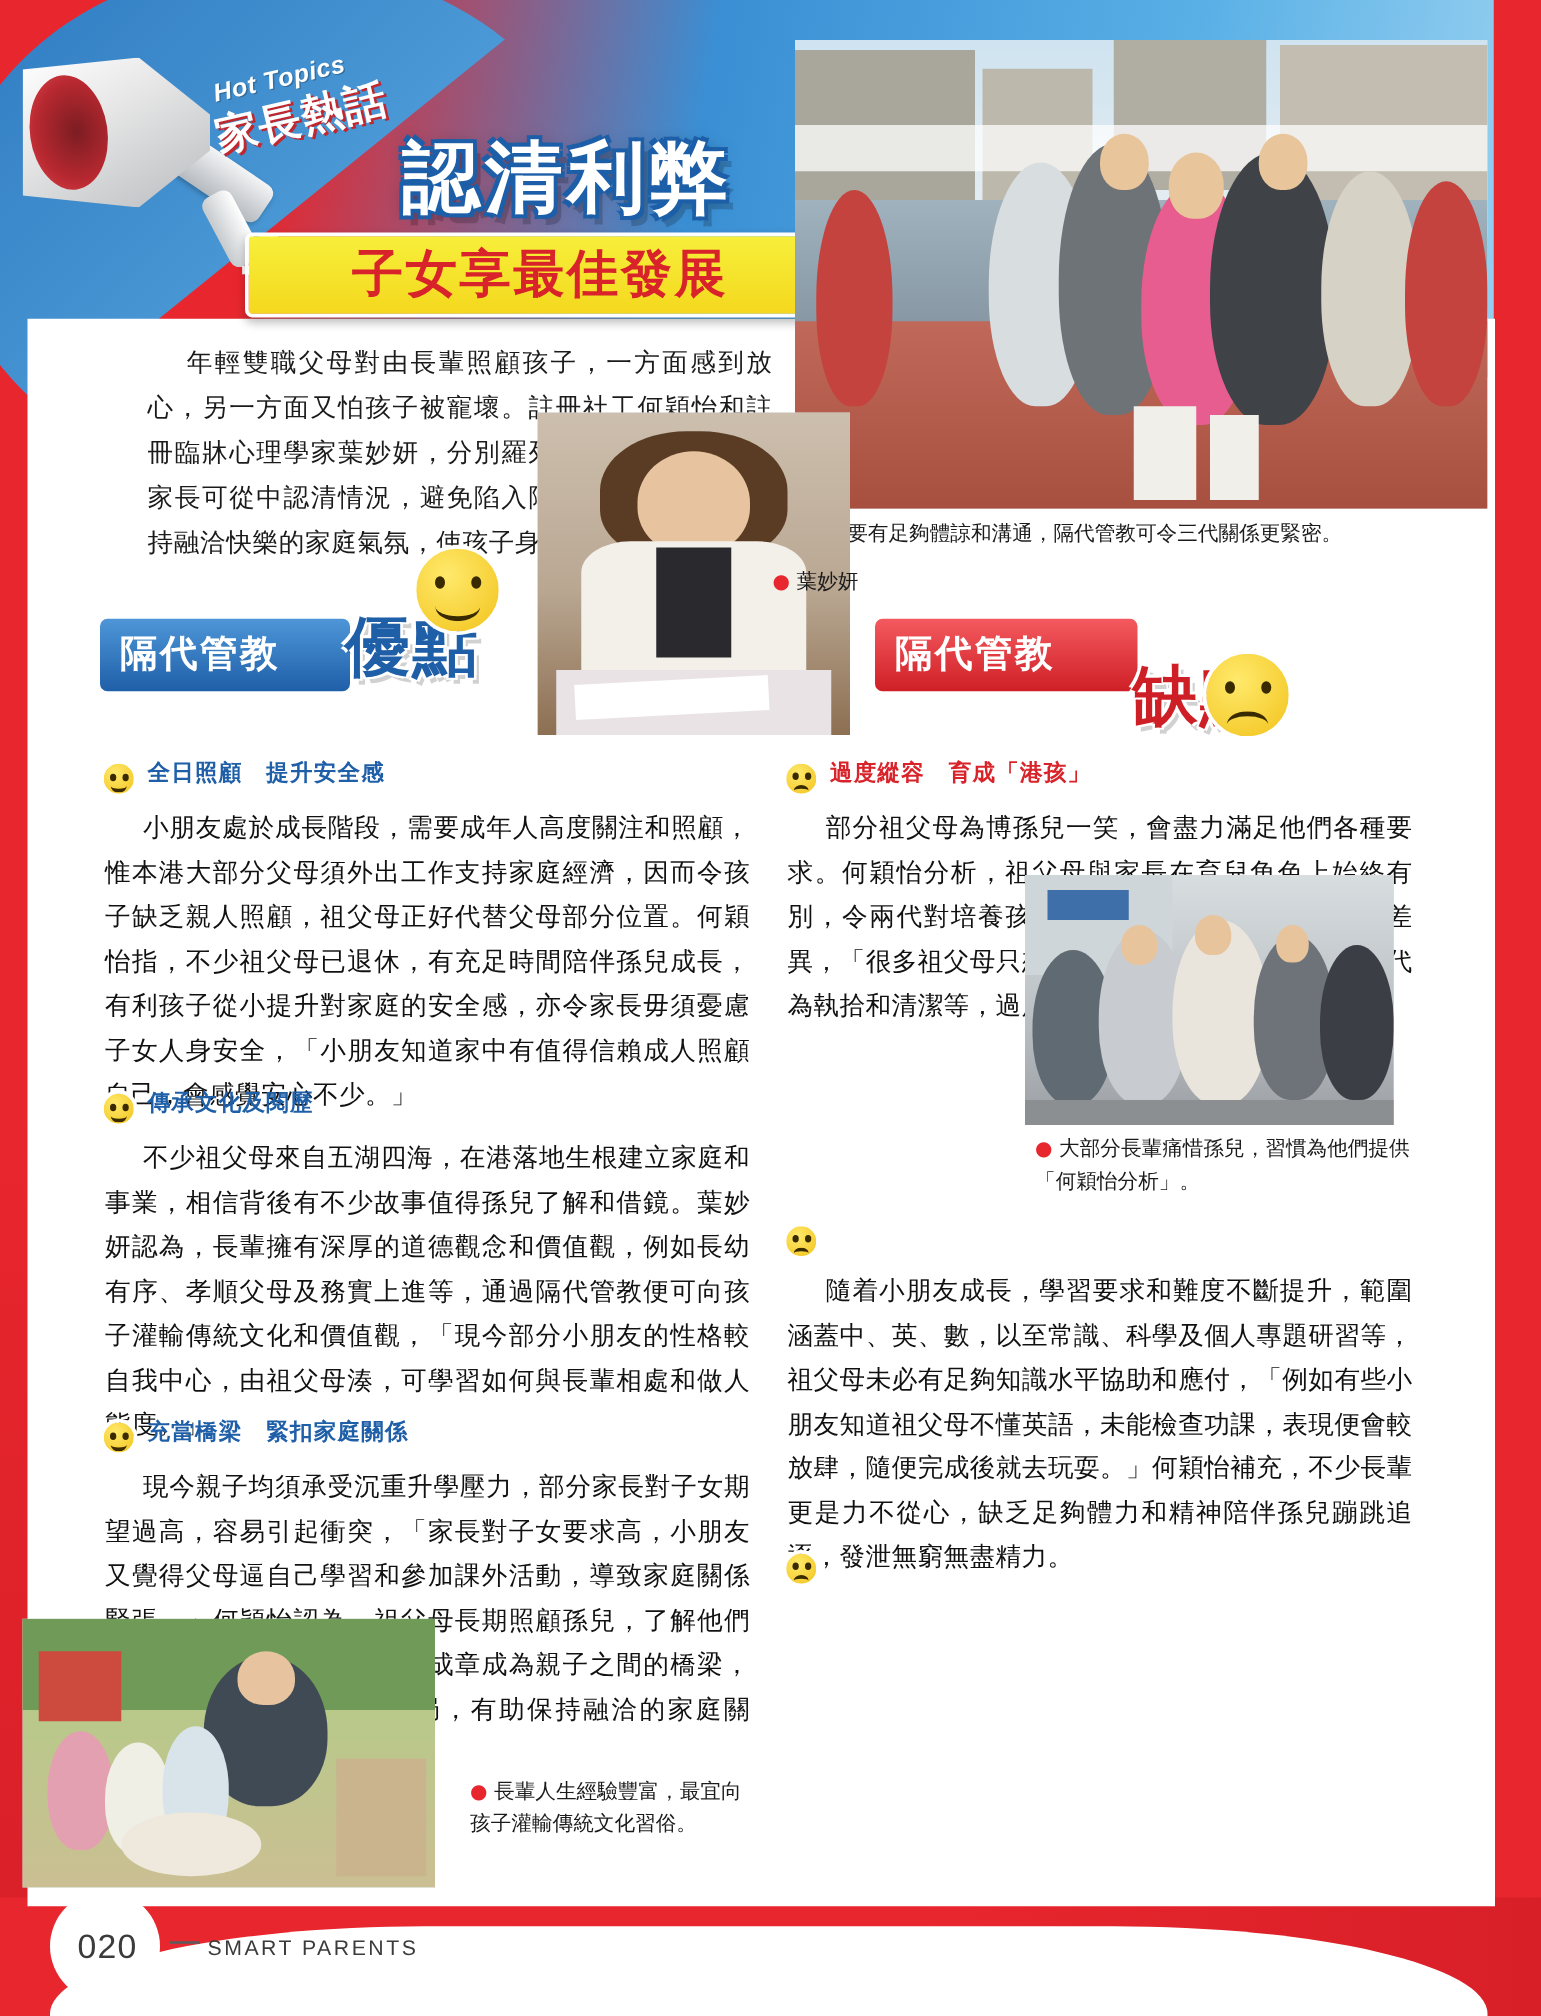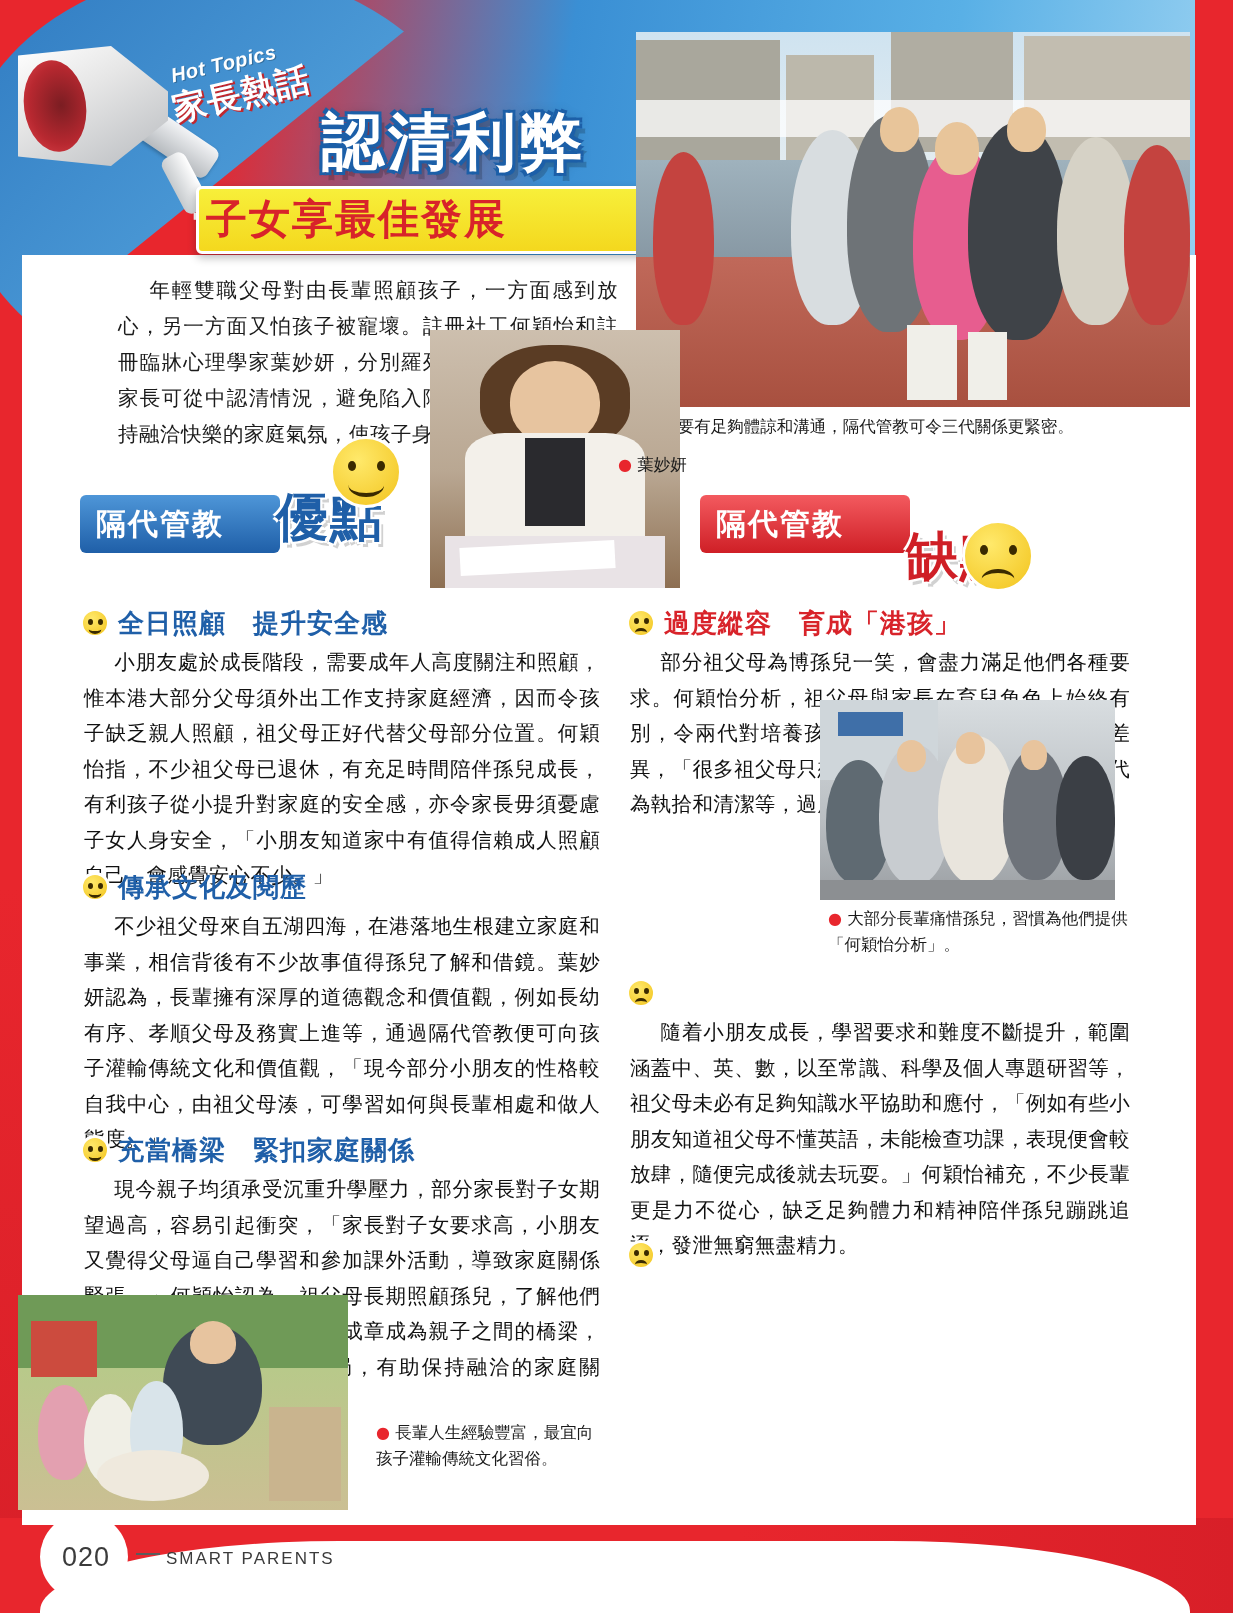--- a/index.html
+++ b/index.html
@@ -110,21 +110,21 @@
   }
   .subhead-bar {
     position:absolute; left:196px; top:186px; width:468px; height:62px;
     background:linear-gradient(180deg,#f7ef3a 0%,#f4d81e 100%);
     border:3px solid #ffffff;
     border-radius:6px;
     box-shadow:0 4px 8px rgba(0,0,0,.25);
   }
   .subhead-text {
     position:absolute; left:206px; top:191px; width:452px; height:56px;
-    line-height:56px; 
+    line-height:56px; text-align:center;
     font-size:41px; font-weight:bold; color:#d8232a;
     letter-spacing:2px;
   }
   .brace-l, .brace-r {
     position:absolute; top:182px;
     font-size:62px; font-weight:bold; color:#ffffff; line-height:62px;
     text-shadow:2px 2px 0 rgba(0,0,0,.2);
   }
   .brace-l { left:186px; }
   .brace-r { left:634px; }
@@ -205,21 +205,21 @@
   }
   .mouth-sad {
     position:absolute; left:50%; top:70%; width:50%; height:26%;
     transform:translateX(-50%);
     border-top:4px solid #3a2a00; border-radius:60% 60% 0 0;
   }
 
   
   .sec-head {
     position:absolute;
-    font-size:26px; font-weight:bold; letter-spacing:1px;
+    font-size:18px; font-weight:bold; letter-spacing:1px;
   }
   .sec-head.blue { color:#1f5fa8; }
   .sec-head.red  { color:#d8232a;text-align:center; }
   .sec-icon { position:absolute; width:30px; height:30px; border-radius:50%; }
 
   
   .col-text {
     position:absolute;
     font-size:20.5px; line-height:35.5px; color:#111111;
     text-align:justify; letter-spacing:.3px;

